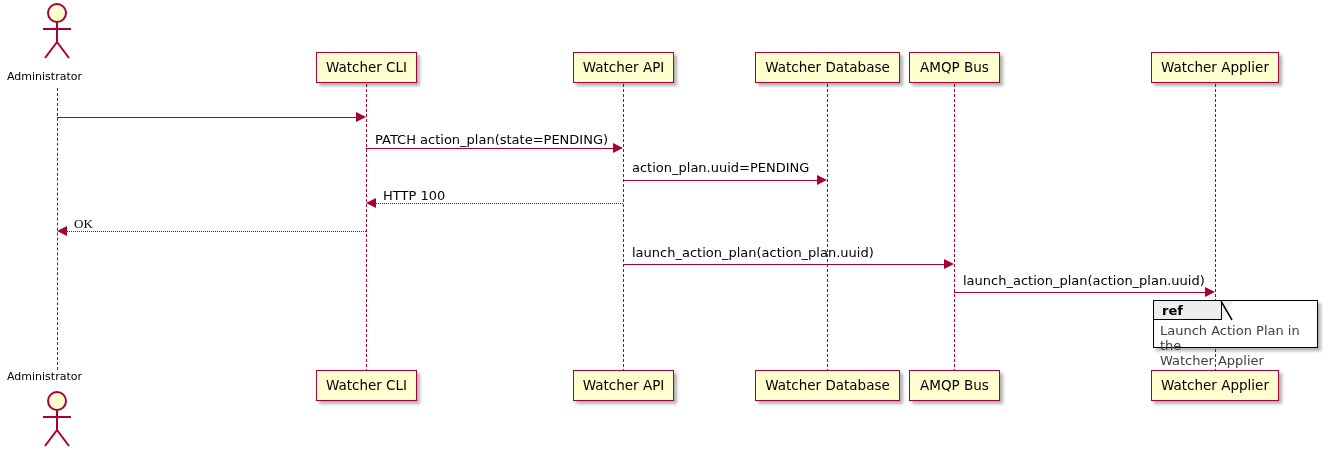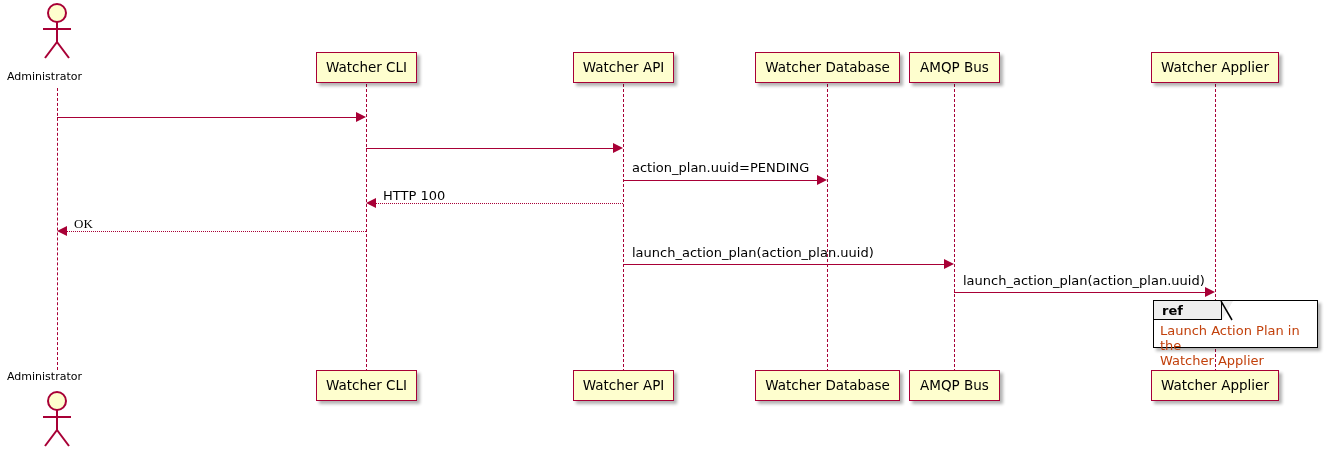--- a/index.html
+++ b/index.html
@@ -105,21 +105,21 @@
     top: 0;
     width: 0;
     height: 0;
   }
   .ref-body {
     position: absolute;
     left: 6px;
     top: 22px;
     right: 4px;
     font-size: 13px;
-    color: #c2410c;
+    color: #404040;
     line-height: 15px;
   }
 </style>
 </head>
 <body>
 
 <div id="diagram">
 
   <div class="lifeline" style="left:57px;  top:88px;  height:282px;"></div>
   <div class="lifeline" style="left:366px; top:84px;  height:288px;"></div>
@@ -149,20 +149,21 @@
   <div class="pbox" style="left:909px; top:52px; width:91px; height:31px;">
     <span>AMQP Bus</span>
   </div>
   <div class="pbox" style="left:1151px; top:52px; width:128px; height:31px;">
     <span>Watcher Applier</span>
   </div>
 
   <div class="msg-line" style="left:57px; top:117px; width:300px;"></div>
   <div class="arrowhead right" style="left:356px; top:112px;"></div>
 
+  <div class="msg-label" style="left:375px; top:133px;">PATCH action_plan(state=PENDING)</div>
   <div class="msg-line" style="left:366px; top:148px; width:247px;"></div>
   <div class="arrowhead right" style="left:613px; top:143px;"></div>
 
   <div class="msg-label" style="left:632px; top:161px;">action_plan.uuid=PENDING</div>
   <div class="msg-line" style="left:623px; top:180px; width:194px;"></div>
   <div class="arrowhead right" style="left:817px; top:175px;"></div>
 
   <div class="msg-label" style="left:383px; top:189px;">HTTP 100</div>
   <div class="msg-line dotted" style="left:376px; top:203px; width:247px;"></div>
   <div class="arrowhead left" style="left:366px; top:198px;"></div>

